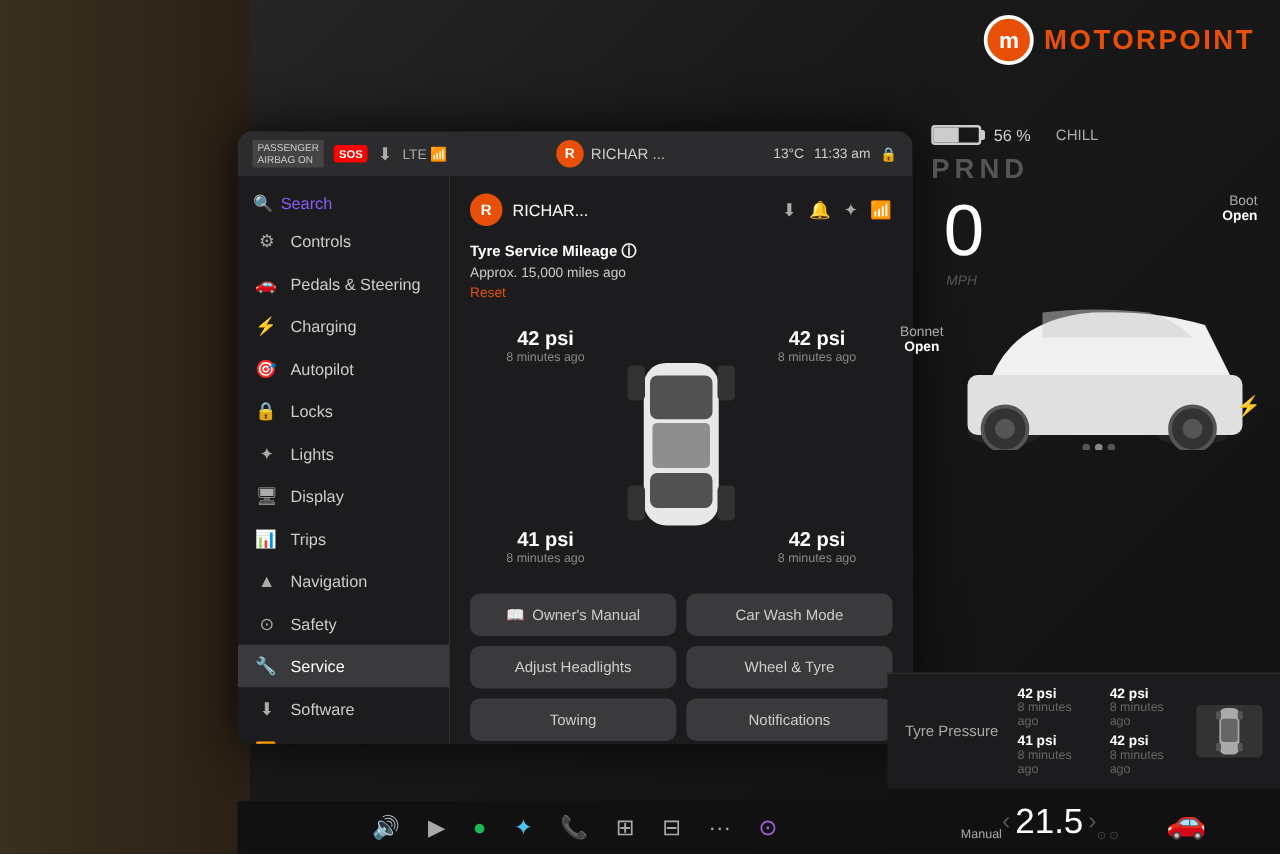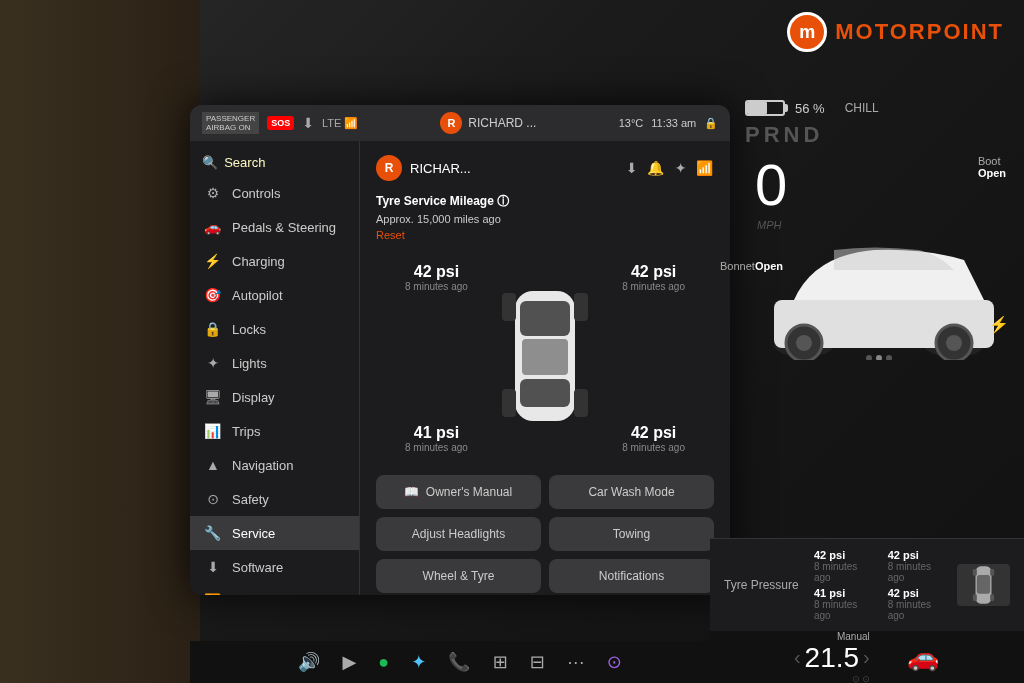--- a/index.html
+++ b/index.html
@@ -285,27 +285,27 @@
     <span style="color:#555;">R</span>
     <span style="color:#555;">N</span>
     <span style="color:#555;">D</span>
   </div>
 
   <div style="font-size:58px; font-weight:200; color:white; margin:5px 0 5px 10px; line-height:1;">0</div>
   <div style="color:#555; font-size:11px; margin-left:12px;font-style:italic;">MPH</div>
 </div>
 
 <div style="position:absolute; top:155px; right:18px; display:flex; flex-direction:column; gap:8px; z-index:7;">
-  <div style="display:flex; flex-direction:column; align-items:flex-start;">
+  <div style="display:flex; flex-direction:column; align-items:flex-end;">
     <span style="color:#aaa; font-size:11px;">Boot</span>
     <span style="color:white; font-size:11px; font-weight:bold;">Open</span>
   </div>
 </div>
 
-<div style="position:absolute; top:260px; left:720px; display:flex; flex-direction:row; align-items:center; z-index:7;">
+<div style="position:absolute; top:260px; left:720px; display:flex; flex-direction:column; align-items:center; z-index:7;">
   <span style="color:#aaa; font-size:11px;">Bonnet</span>
   <span style="color:white; font-size:11px; font-weight:bold;">Open</span>
 </div>
 
 <div class="tesla-car-img">
   <svg viewBox="0 0 280 160" xmlns="http://www.w3.org/2000/svg" width="280" height="160">
 
     <ellipse cx="60" cy="145" rx="30" ry="12" fill="#222"></ellipse>
     <ellipse cx="210" cy="145" rx="30" ry="12" fill="#222"></ellipse>
     <rect x="30" y="100" width="220" height="48" rx="8" fill="#e0e0e0"></rect>
@@ -354,21 +354,21 @@
         <rect x="30" y="6" width="6" height="10" rx="2" fill="#555"></rect>
         <rect x="4" y="44" width="6" height="10" rx="2" fill="#555"></rect>
         <rect x="30" y="44" width="6" height="10" rx="2" fill="#555"></rect>
         <rect x="10" y="15" width="20" height="28" rx="4" fill="#222" opacity="0.5"></rect>
       </svg>
     </div>
   </div>
 </div>
 
 <div style="position:absolute; bottom:0; left:710px; width:314px; height:52px; background:#111; display:flex; align-items:center; justify-content:center; gap:8px; z-index:7;">
-  <div style="display:flex; flex-direction:column; align-items:flex-end;text-align:right;">
+  <div style="display:flex; flex-direction:row; align-items:flex-end;text-align:right;">
     <span style="color:#aaa; font-size:10px;">Manual</span>
     <div style="display:flex; align-items:center; gap:4px;">
       <span style="color:#555; font-size:20px; cursor:pointer;">‹</span>
       <span style="color:white; font-size:28px; font-weight:300;">21.5</span>
       <span style="color:#555; font-size:20px; cursor:pointer;">›</span>
     </div>
     <div style="color:#444; font-size:9px;">⊙ ⊙</div>
   </div>
   <span style="color:#555; font-size:26px; cursor:pointer; margin-left:30px;">🚗</span>
 </div>
@@ -377,35 +377,35 @@
 
   <div class="tablet-status">
     <div class="tablet-status-left">
       <span class="airbag-badge">PASSENGER<br>AIRBAG ON</span>
       <span class="sos-badge">SOS</span>
       <span style="color:#aaa; font-size:14px;">⬇</span>
       <span style="color:#aaa; font-size:11px;text-align:right;">LTE 📶</span>
     </div>
     <div class="tablet-status-center">
       <div class="profile-avatar">R</div>
-      <span style="color:#ccc; font-size:12px;">RICHARD ...</span>
+      <span style="color:#ccc; font-size:12px;">RICHAR ...</span>
     </div>
     <div class="tablet-status-right">
       <span>13°C</span>
       <span>11:33 am</span>
       <span>🔒</span>
     </div>
   </div>
 
   <div class="tablet-body">
 
     <div class="sidebar">
       <div class="search-box">
         <span>🔍</span>
-        <span style="color:#fef9c3;">Search</span>
+        <span style="color:#8b5cf6;">Search</span>
       </div>
 
       <div class="sidebar-item">
         <span class="sidebar-icon">⚙</span>
         <span>Controls</span>
       </div>
       <div class="sidebar-item">
         <span class="sidebar-icon">🚗</span>
         <span>Pedals &amp; Steering</span>
       </div>
@@ -522,24 +522,24 @@
           <span>📖</span>
           <span>Owner's Manual</span>
         </button>
         <button class="action-btn">
           <span>Car Wash Mode</span>
         </button>
         <button class="action-btn">
           <span>Adjust Headlights</span>
         </button>
         <button class="action-btn">
-          <span>Towing</span>
+          <span>Wheel &amp; Tyre</span>
         </button>
         <button class="action-btn">
-          <span>Wheel &amp; Tyre</span>
+          <span>Towing</span>
         </button>
         <button class="action-btn">
           <span>Notifications</span>
         </button>
       </div>
     </div>
   </div>
 </div>
 
 <div class="taskbar">

